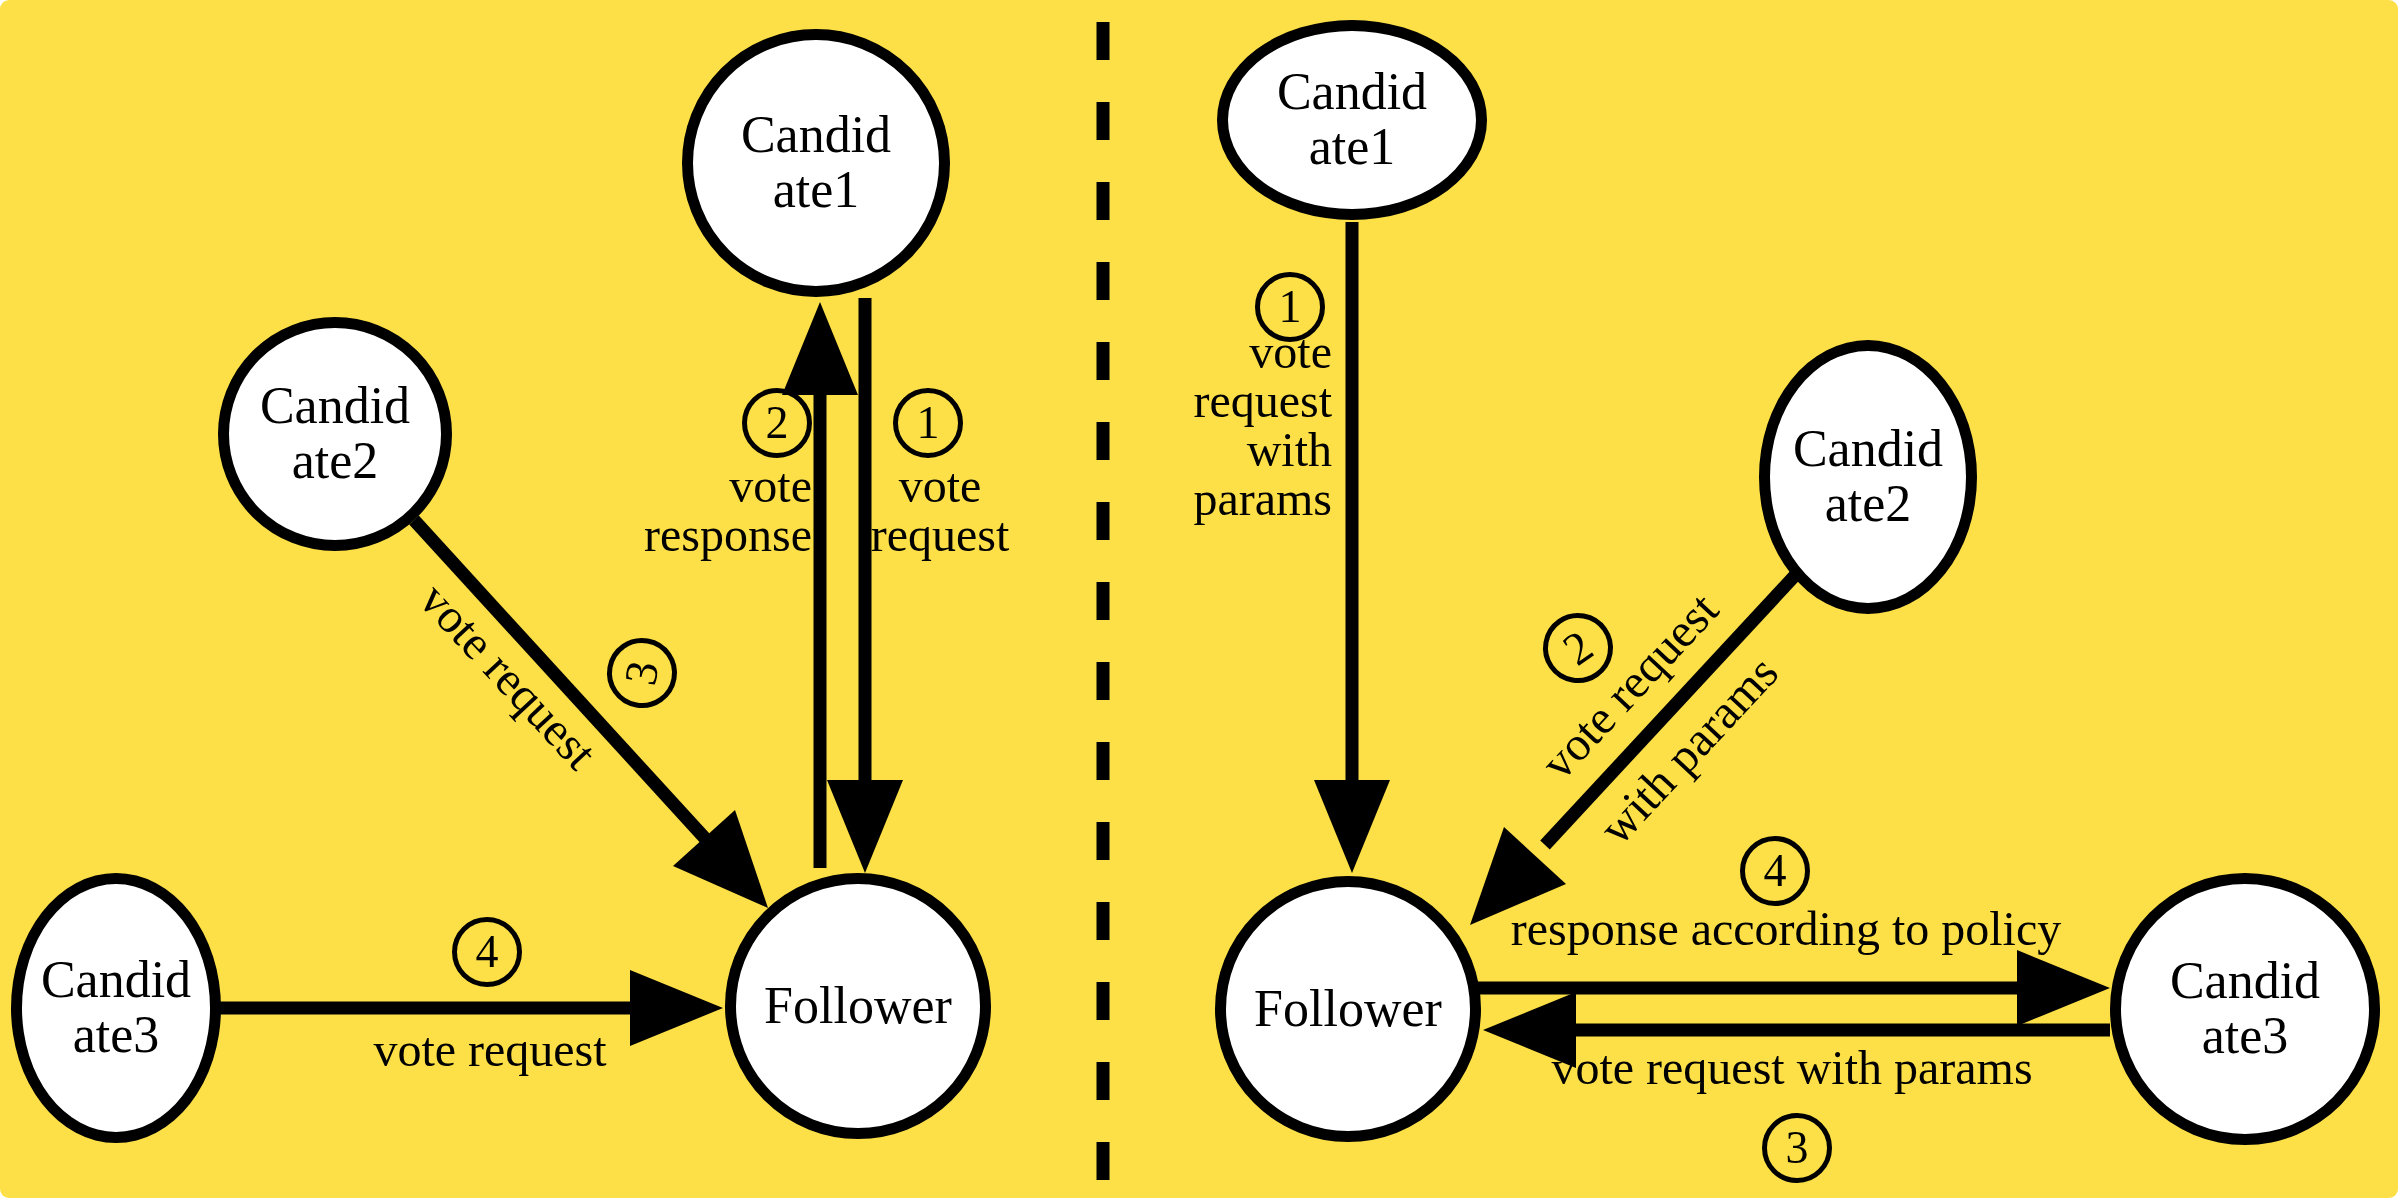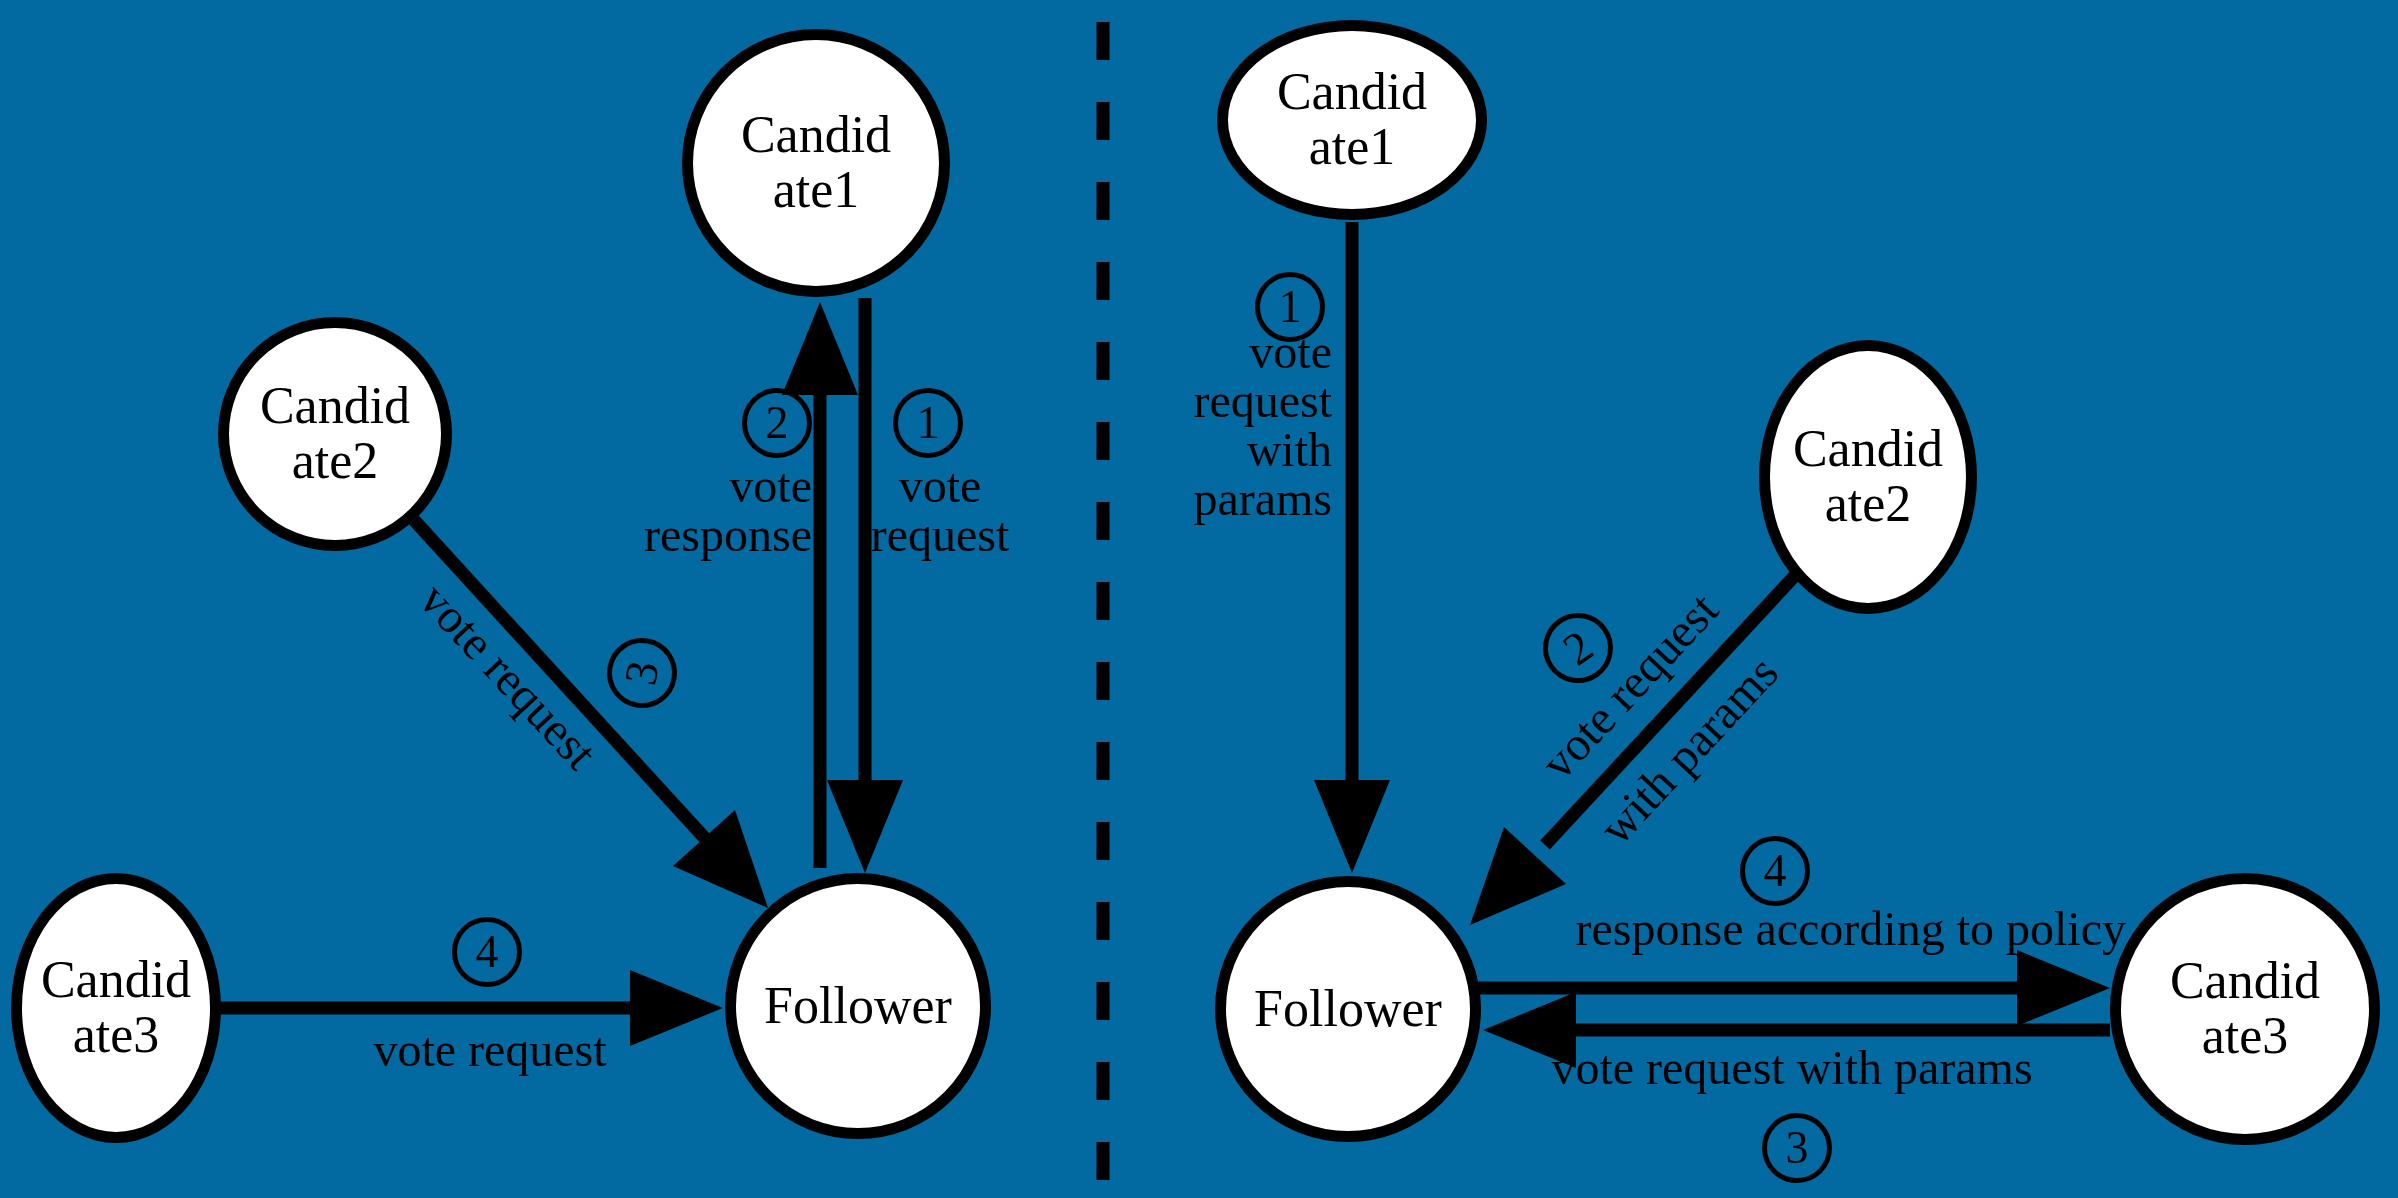--- a/index.html
+++ b/index.html
@@ -1,22 +1,23 @@
 <!DOCTYPE html>
 <html><head>
 <meta charset="utf-8">
 <style>
   html,body{margin:0;padding:0;background:#ffffff;}
   #stage{
     position:relative;
     width:2398px;height:1198px;
-    background:#0369a1;
+    background:#fde047;
     font-family:"Liberation Serif", serif;
     color:#000;
     overflow:hidden;
+    border-radius:9px;
   }
   .node{
     position:absolute;
     box-sizing:border-box;
     border:11px solid #000;
     border-radius:50%;
     background:#fff;
     display:flex;align-items:center;justify-content:center;
     text-align:center;
     font-size:52px;line-height:1.05;
@@ -125,17 +126,17 @@
     <div class="num" style="left:1543px;top:613px;transform:rotate(-35deg);">2</div>
     <div class="num" style="left:1740px;top:836px;">4</div>
     <div class="num" style="left:1762px;top:1113px;">3</div>
 
     <div class="lbl right" style="left:1032px;top:328px;width:300px;">vote
 request
 with
 params</div>
     <div class="lbl" style="left:1455px;top:662px;width:350px;transform:rotate(-47deg);">vote request</div>
     <div class="lbl" style="left:1514px;top:726px;width:350px;transform:rotate(-47deg);">with params</div>
-    <div class="lbl" style="left:1446px;top:905px;width:680px;text-align:right;">response according to policy</div>
+    <div class="lbl" style="left:1446px;top:905px;width:680px;">response according to policy</div>
     <div class="lbl" style="left:1452px;top:1044px;width:680px;">vote request with params</div>
   </div>
 
 </div>
 
 </body></html>

